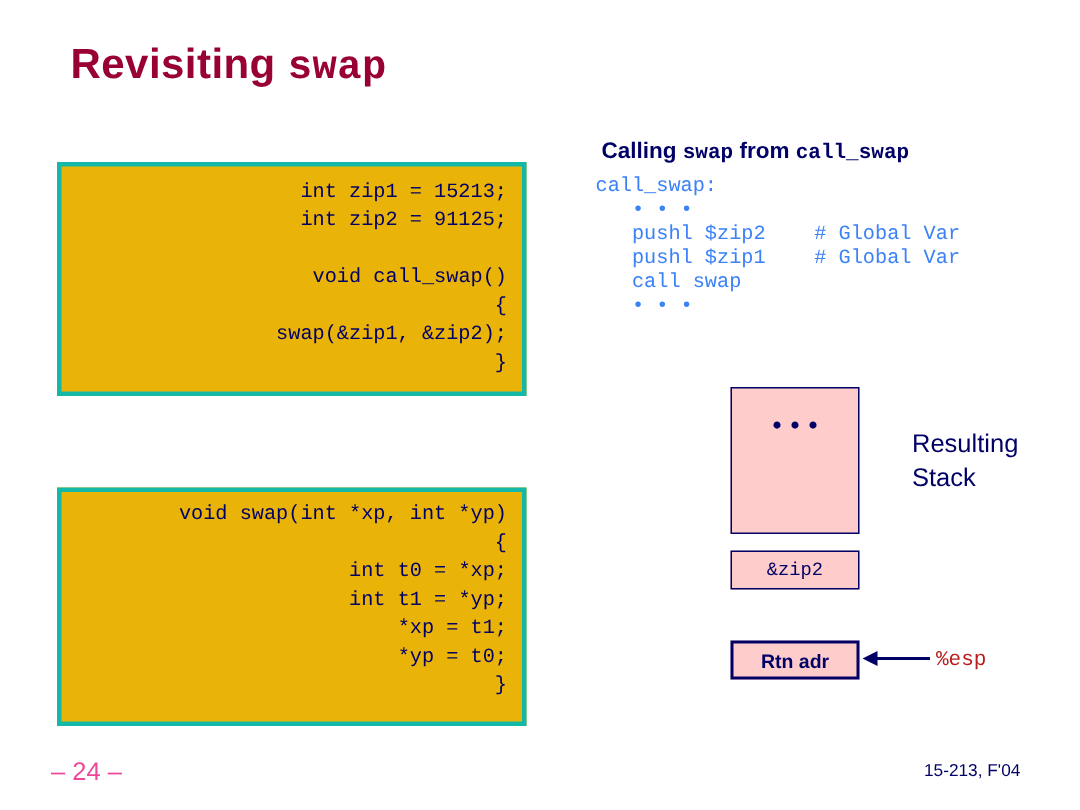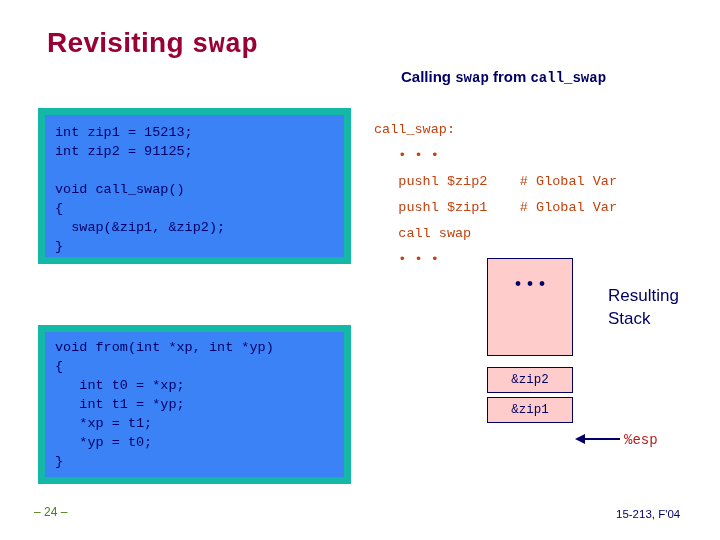--- a/index.html
+++ b/index.html
@@ -32,64 +32,65 @@
     white-space: nowrap;
   }
   .title .mono {
     font-family: "Liberation Mono", monospace;
     font-size: 27px;
     font-weight: bold;
   }
   .subtitle {
     position: absolute;
     left: 387px;
-    top: 68px;
+    top: 92px;
     font-size: 15px;
     font-weight: bold;
     color: #000066;
     white-space: nowrap;
   }
   .subtitle .mono {
     font-family: "Liberation Mono", monospace;
     font-size: 14px;
     font-weight: bold;
   }
   .codebox {
     position: absolute;
-    border: 7px solid #14b8a6;
-    background: #3b82f6;
+    border: 3px solid #14b8a6;
+    background: #eab308;
     font-family: "Liberation Mono", monospace;
     font-size: 13.5px;
     color: #000066;
     line-height: 19px;
     white-space: pre;
     box-sizing: border-box;
+    text-align: right;
   }
   #code-top {
     left: 24px;
     top: 108px;
     width: 313px;
     height: 156px;
     padding: 8px 10px;
   }
   #code-bottom {
     left: 24px;
     top: 325px;
     width: 313px;
     height: 159px;
     padding: 6px 10px;
   }
   .asm {
     position: absolute;
-    left: 360px;
+    left: 383px;
     top: 117px;
     font-family: "Liberation Mono", monospace;
     font-size: 13.5px;
-    color: #c2410c;
-    line-height: 26px;
+    color: #3b82f6;
+    line-height: 16px;
     white-space: pre;
   }
   .stack-top {
     position: absolute;
     left: 473px;
     top: 258px;
     width: 86px;
     height: 98px;
     background: #ffcccc;
     border: 1px solid #000066;
@@ -154,22 +155,22 @@
     position: absolute;
     left: 561px;
     top: 432px;
     width: 46px;
     height: 14px;
   }
   .footer-left {
     position: absolute;
     left: 20px;
     top: 505px;
-    font-size: 12px;
-    color: #4d7c0f;
+    font-size: 17px;
+    color: #ec4899;
     white-space: nowrap;
   }
   .footer-right {
     position: absolute;
     left: 602px;
     top: 508px;
     font-size: 11.5px;
     color: #000066;
     white-space: nowrap;
   }
@@ -184,42 +185,42 @@
   <div class="subtitle"><span>Calling </span><span class="mono">swap</span><span> from </span><span class="mono">call_swap</span></div>
 
   <div class="codebox" id="code-top">int zip1 = 15213;
 int zip2 = 91125;
 
 void call_swap()
 {
   swap(&amp;zip1, &amp;zip2);
 }</div>
 
-  <div class="codebox" id="code-bottom">void from(int *xp, int *yp)
+  <div class="codebox" id="code-bottom">void swap(int *xp, int *yp)
 {
    int t0 = *xp;
    int t1 = *yp;
    *xp = t1;
    *yp = t0;
 }</div>
 
   <div class="asm">call_swap:
    • • •
    pushl $zip2    # Global Var
    pushl $zip1    # Global Var
    call swap
    • • •</div>
 
   <div class="stack-top">
     <div class="stack-dots">•
 •
 •</div>
   </div>
   <div class="stack-cell" id="stack-zip2">&amp;zip2</div>
-  <div class="stack-cell" id="stack-zip1">&amp;zip1</div>
+  <div class="stack-cell" id="stack-rtn">Rtn adr</div>
 
   <div class="resulting">Resulting
 Stack</div>
 
   <svg class="arrow" viewBox="0 0 46 14">
     <line x1="45" y1="7" x2="8" y2="7" stroke="#000066" stroke-width="2"></line>
     <polygon points="0,7 10,2 10,12" fill="#000066"></polygon>
   </svg>
 
   <div class="esp">%esp</div>

